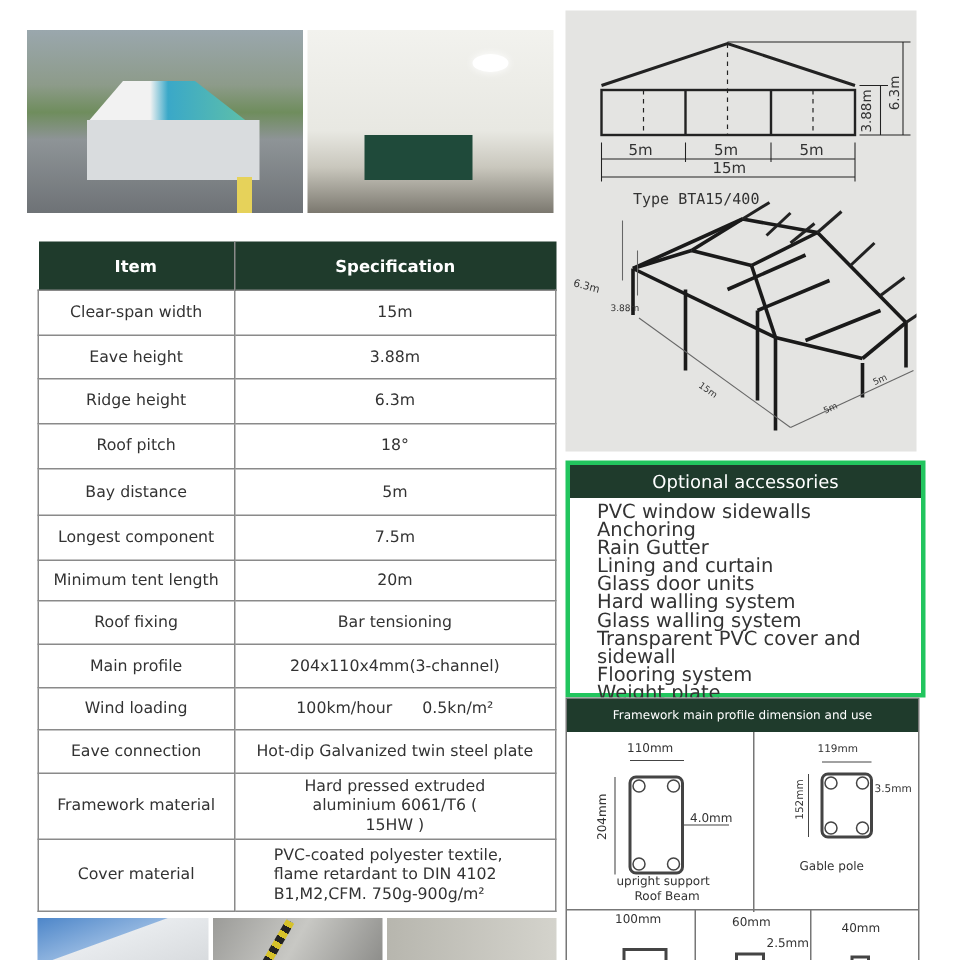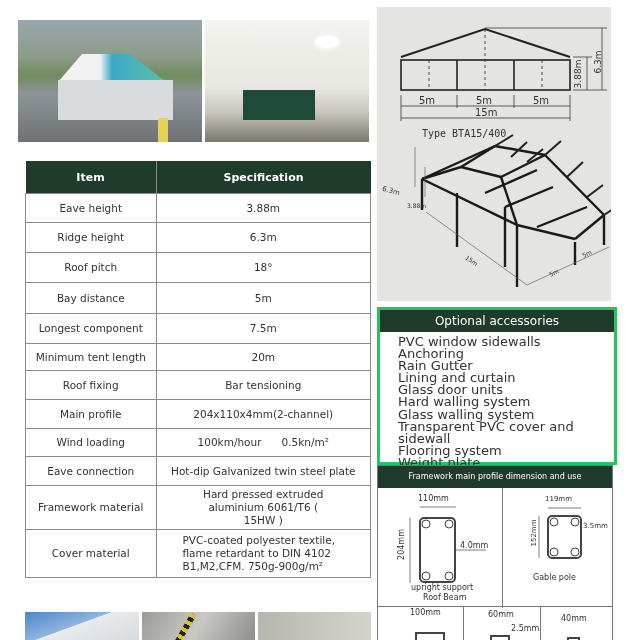--- a/index.html
+++ b/index.html
@@ -108,20 +108,24 @@
 </div>
 
 <table class="spec-table">
   <thead>
     <tr>
       <th style="width:128px;border-right:1px solid #8a8a8a;">Item</th>
       <th>Specification</th>
     </tr>
   </thead>
   <tbody>
+    <tr style="height:30px;">
+        <td class="item">Clear-span width</td>
+        <td>15m</td>
+      </tr>
     <tr style="height:29px;">
         <td class="item">Eave height</td>
         <td>3.88m</td>
       </tr>
     <tr style="height:30px;">
         <td class="item">Ridge height</td>
         <td>6.3m</td>
       </tr>
     <tr style="height:30px;">
         <td class="item">Roof pitch</td>
@@ -138,21 +142,21 @@
     <tr style="height:27px;">
         <td class="item">Minimum tent length</td>
         <td>20m</td>
       </tr>
     <tr style="height:29px;">
         <td class="item">Roof  fixing</td>
         <td>Bar  tensioning</td>
       </tr>
     <tr style="height:29px;">
         <td class="item">Main profile</td>
-        <td>204x110x4mm(2-channel)</td>
+        <td>204x110x4mm(3-channel)</td>
       </tr>
     <tr style="height:28px;">
         <td class="item">Wind loading</td>
         <td style="white-space:pre;">100km/hour      0.5kn/m²</td>
       </tr>
     <tr style="height:29px;">
         <td class="item">Eave connection</td>
         <td>Hot-dip Galvanized twin steel plate</td>
       </tr>
     <tr style="height:39px;">

